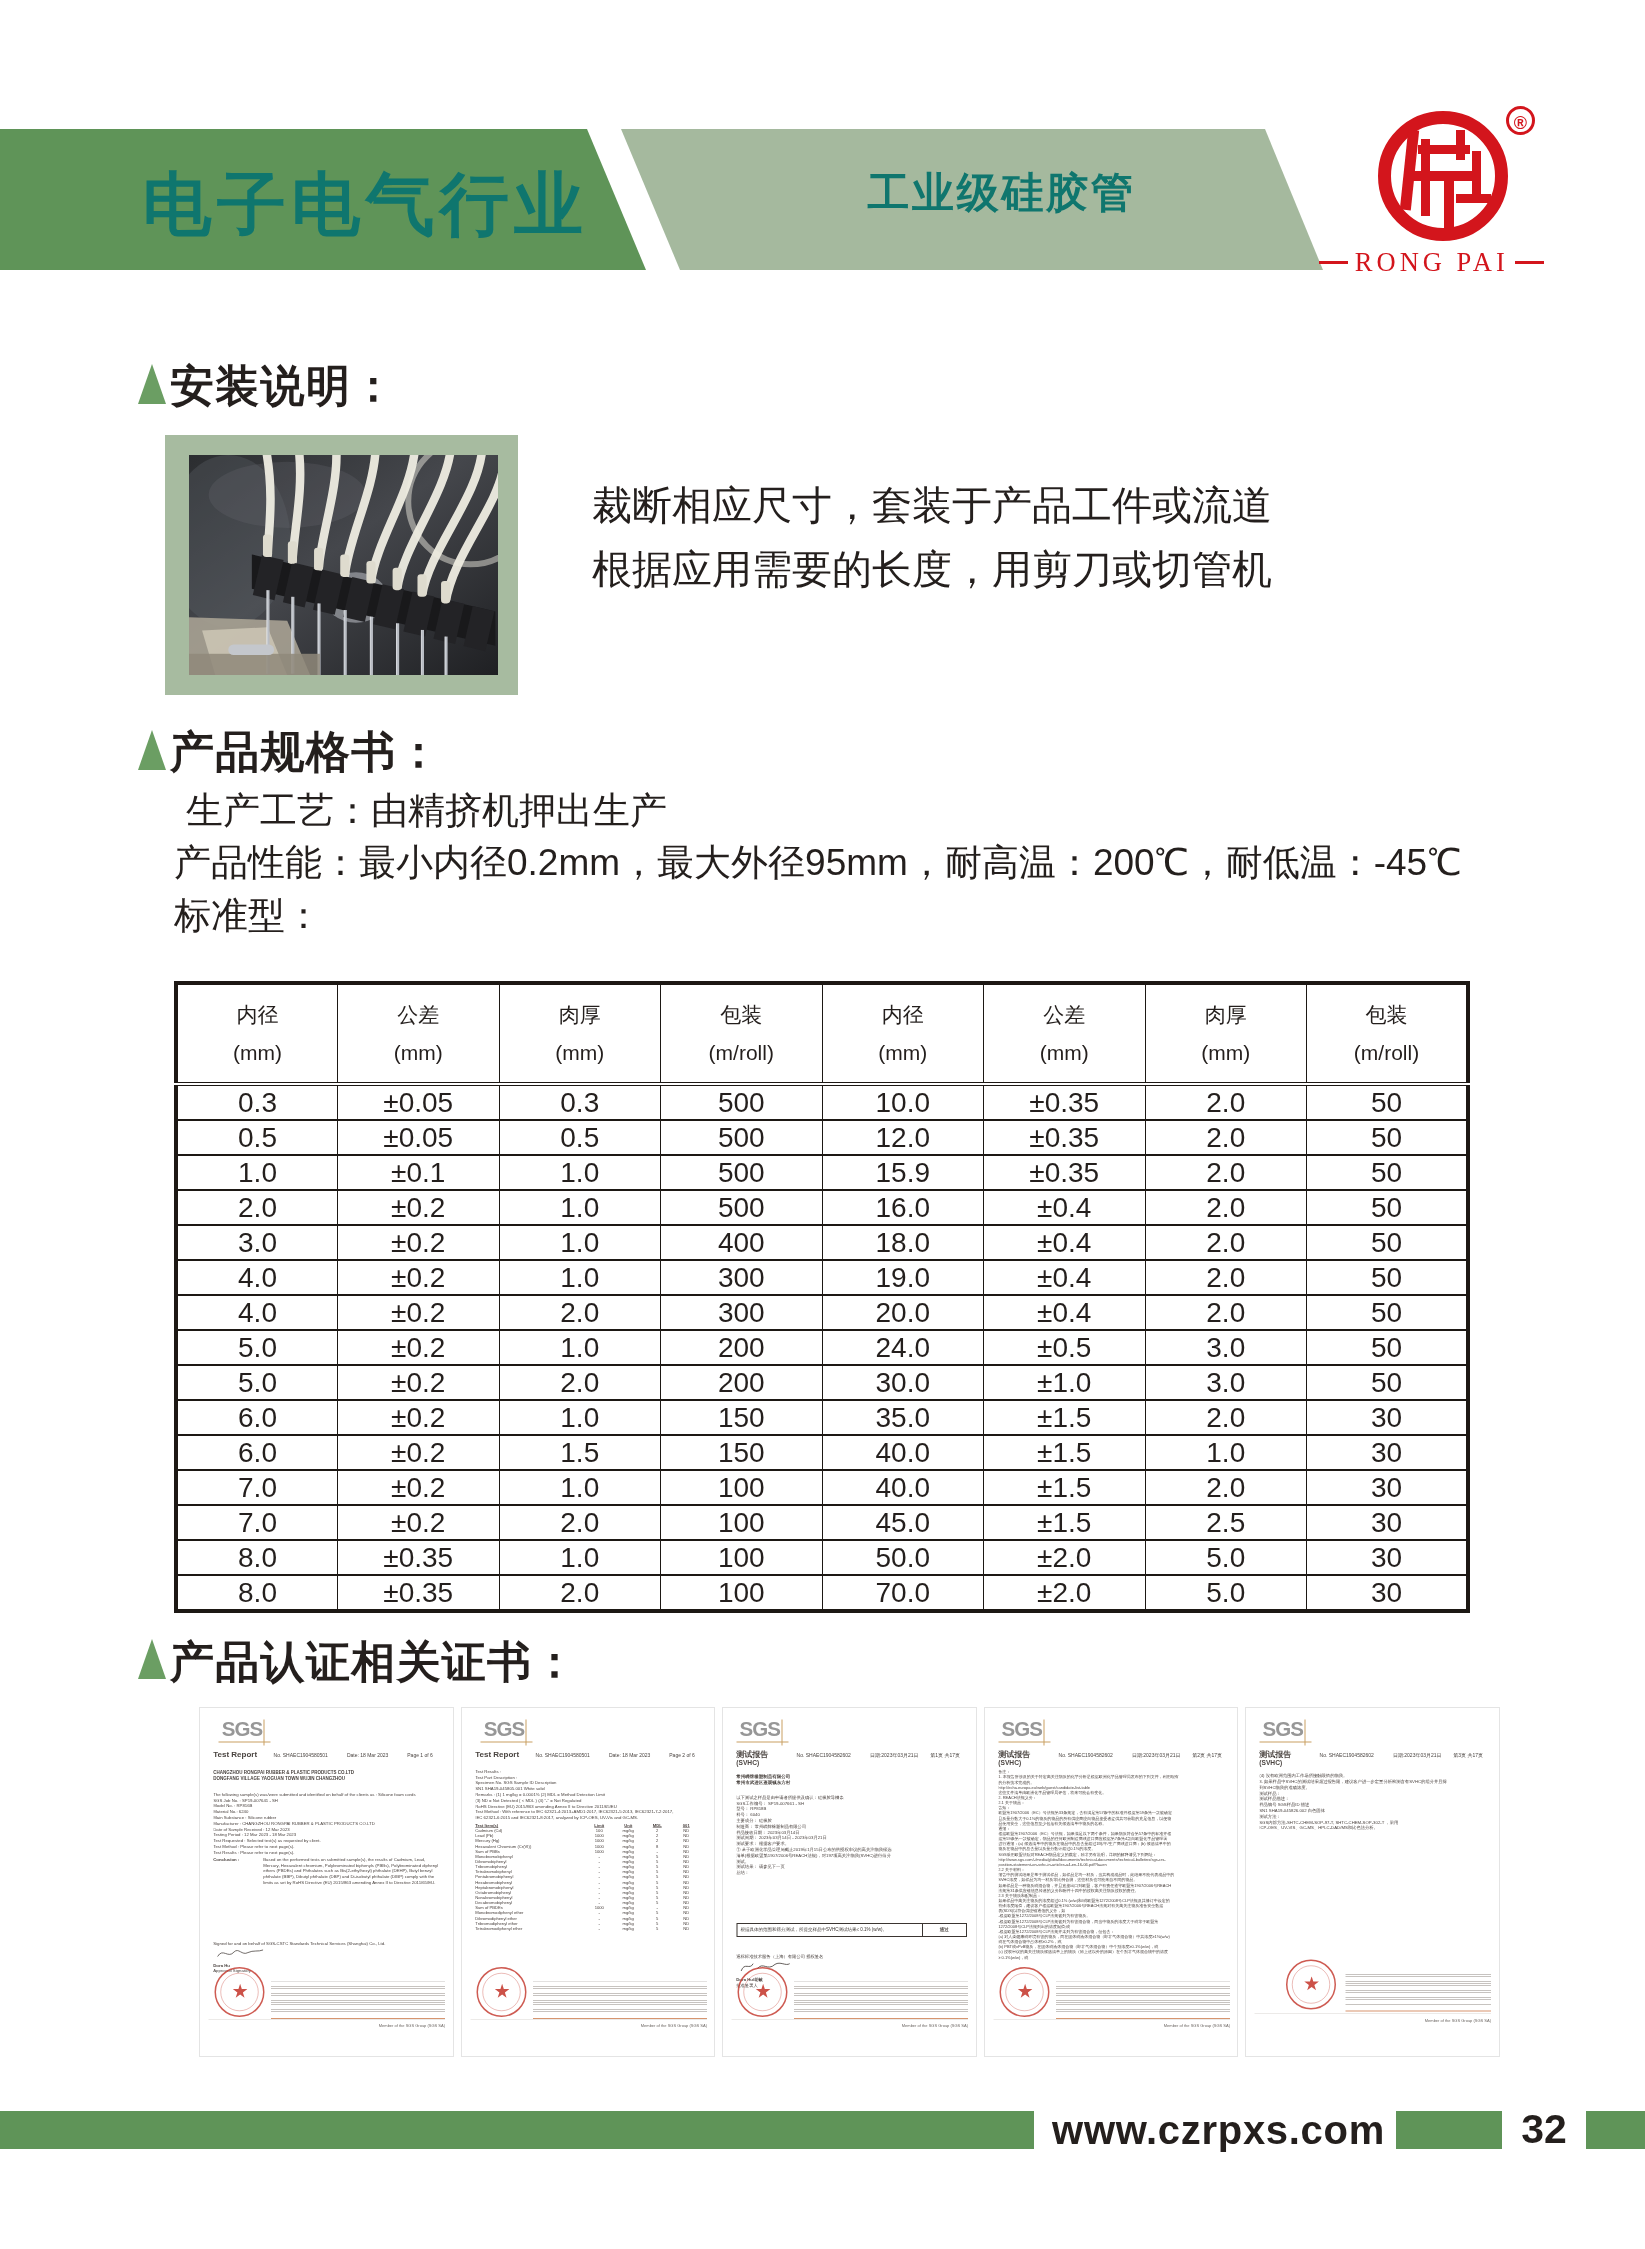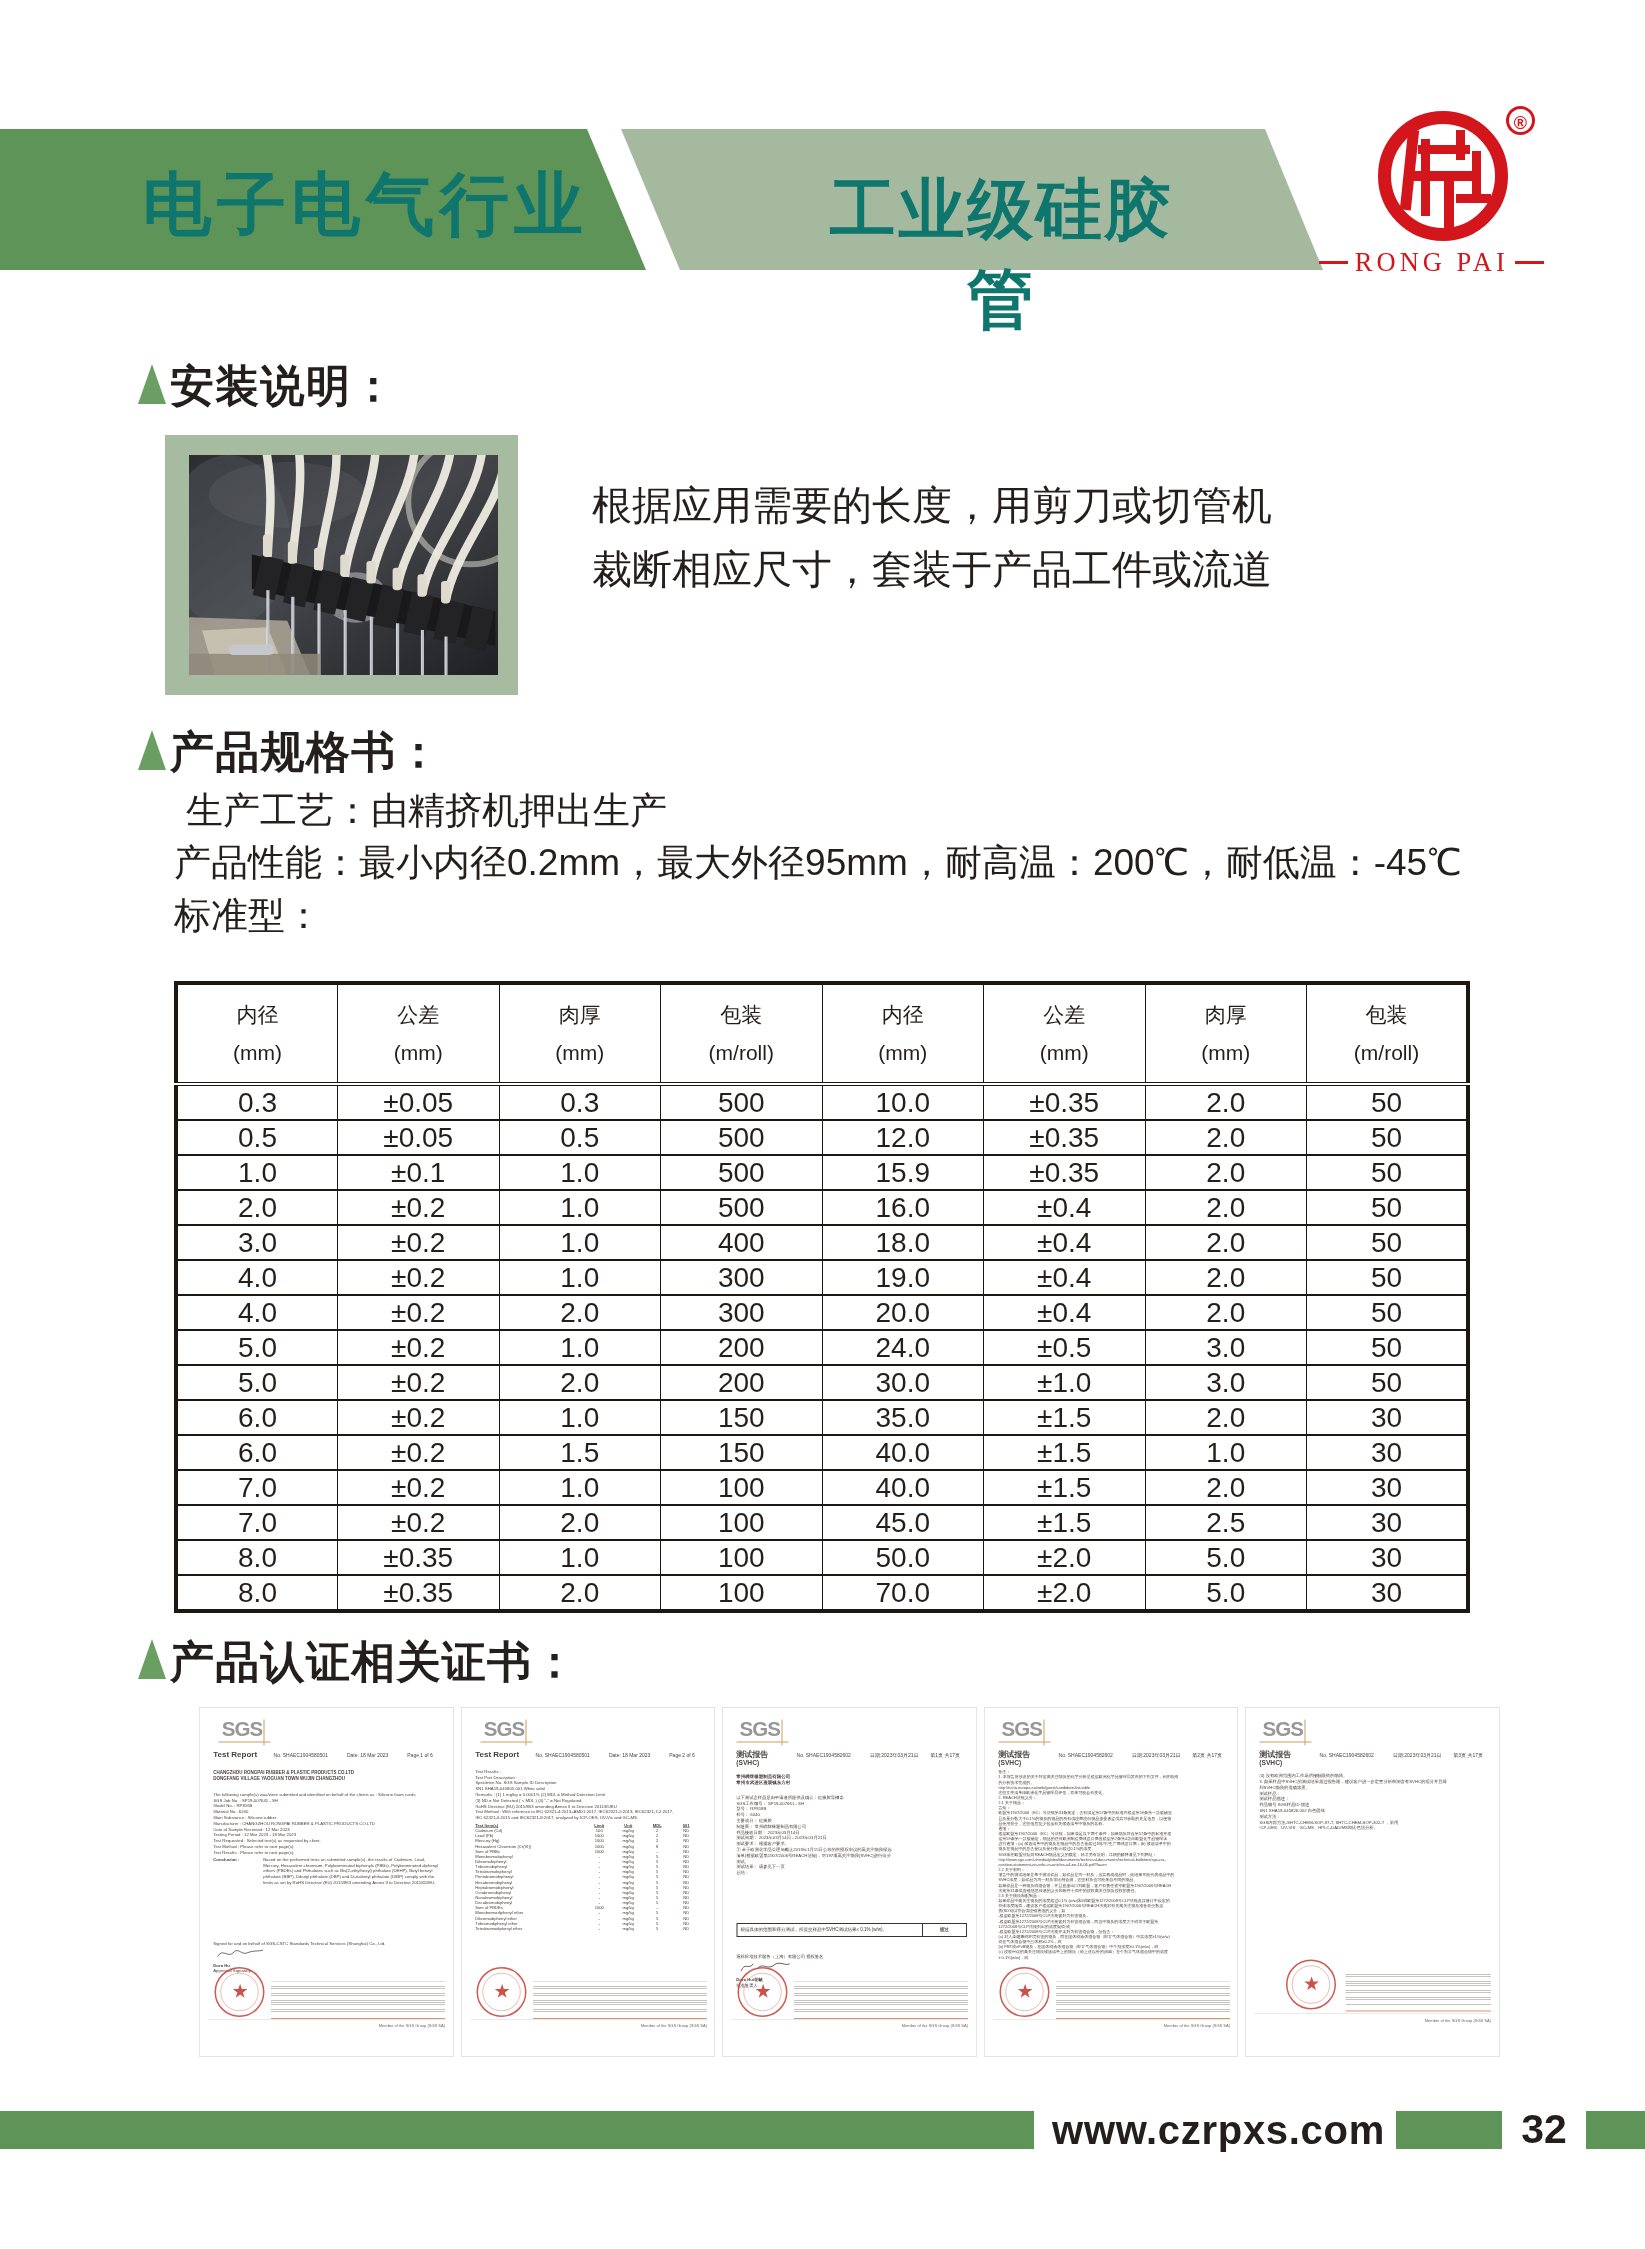--- a/index.html
+++ b/index.html
@@ -15,21 +15,21 @@
     clip-path:polygon(0 0,587px 0,646px 141px,0 141px);
   }
   .banner-light{
     left:0;top:129px;width:1394px;height:141px;background:#a5b99e;
     clip-path:polygon(621px 0,1265px 0,1323px 141px,680px 141px);
   }
   .banner-title{
     color:#0f766e;font-weight:bold;text-align:center;
   }
   .banner-title.left{left:100px;top:159px;width:531px;font-size:69px;letter-spacing:5.3px;}
-  .banner-title.right{left:796px;top:165px;width:411px;font-size:66px;letter-spacing:2.7px;}
+  .banner-title.right{left:796px;top:165px;width:411px;font-size:42px;letter-spacing:2.7px;}
 
   
   .logo-wrap{left:1369px;top:106px;width:166px;height:173px;}
   .logo-ring{position:absolute;left:9.3px;top:5.3px;width:130px;height:130px;border-radius:50%;
     border:13.3px solid #d3151c;box-sizing:border-box;}
   .logo-glyph{position:absolute;left:22.6px;top:18.6px;width:104px;height:104px;overflow:hidden;}
   .logo-glyph div{position:absolute;background:#d3151c;}
   .lg-v1{left:12px;top:5.3px;width:10.6px;height:80px;transform:rotate(6deg);}
   .lg-v2{left:29px;top:14.6px;width:9.3px;height:77px;}
   .lg-h1{left:26.5px;top:20px;width:52px;height:9.3px;}
@@ -223,22 +223,22 @@
       <line x1="317" y1="254" x2="317" y2="332"></line>
       <line x1="355" y1="264" x2="355" y2="332"></line>
       <line x1="391" y1="274" x2="391" y2="332"></line>
     </g>
     <rect x="0" y="300" width="200" height="32" fill="#8f887a" opacity="0.85"></rect>
     <rect x="60" y="286" width="70" height="16" rx="8" fill="#c4c7cc"></rect>
   </svg>
 </div>
 
 <div class="abs install-par">
+  <div>裁断相应尺寸，套装于产品工件或流道</div>
   <div>根据应用需要的长度，用剪刀或切管机</div>
-  <div>裁断相应尺寸，套装于产品工件或流道</div>
 </div>
 
 <div class="abs tri" style="left:138px;top:730px;"></div>
 <div class="abs sec-title" style="left:170px;top:723px;">产品规格书：</div>
 
 <div class="abs spec-line" style="top:786px;margin-left:12px;">生产工艺：由精挤机押出生产</div>
 <div class="abs spec-line" style="top:838px;">产品性能：最小内径0.2mm，最大外径95mm，耐高温：200℃，耐低温：-45℃</div>
 <div class="abs spec-line" style="top:891px;">标准型：</div>
 
 <table class="spec">

